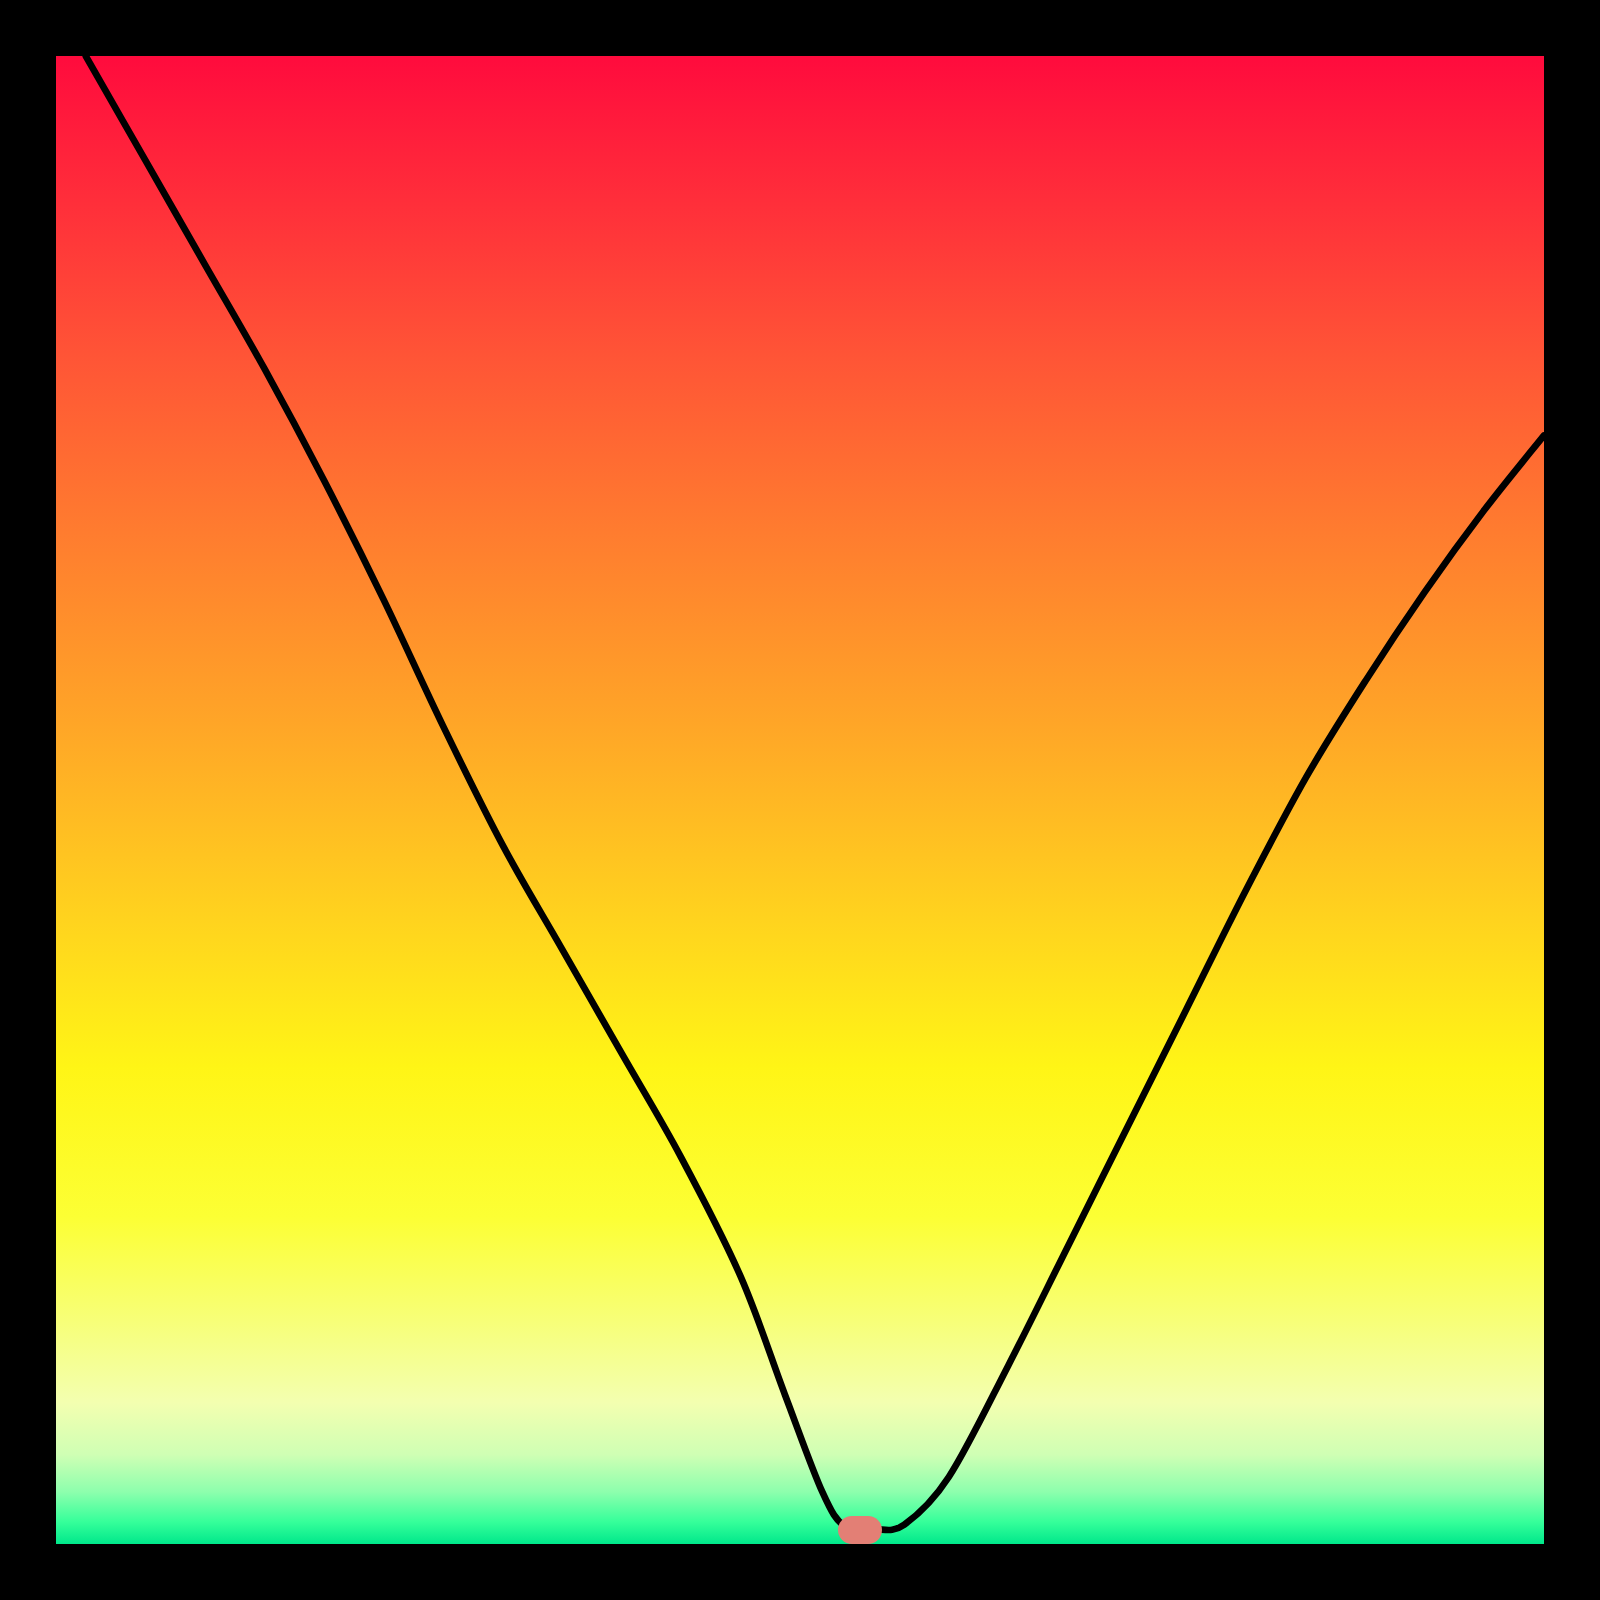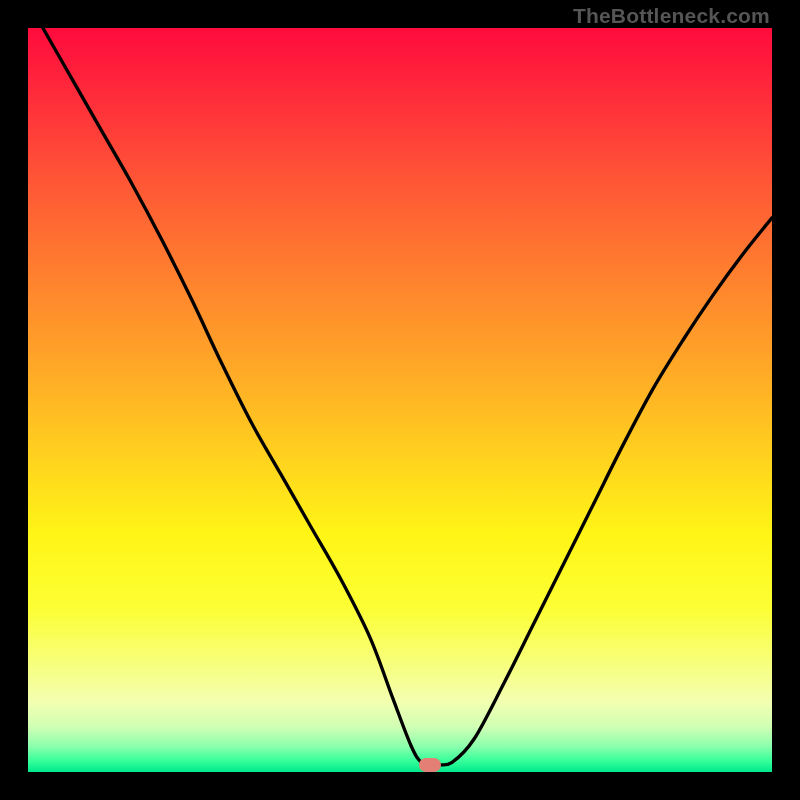--- a/index.html
+++ b/index.html
@@ -80,15 +80,14 @@
     </svg>
 
     <svg class="curve-svg" viewBox="0 0 100 100" preserveAspectRatio="none">
       <path id="curve-path" d="M 2.000 0.000 C 2.667 1.167, 4.667 4.667, 6.000 7.000 C 7.333 9.333, 8.667 11.667, 10.000 14.000 C 11.333 16.333, 12.667 18.583, 14.000 21.000 C 15.333 23.417, 16.667 25.917, 18.000 28.500 C 19.333 31.083, 20.667 33.750, 22.000 36.500 C 23.333 39.250, 24.667 42.250, 26.000 45.000 C 27.333 47.750, 28.667 50.500, 30.000 53.000 C 31.333 55.500, 32.667 57.667, 34.000 60.000 C 35.333 62.333, 36.667 64.667, 38.000 67.000 C 39.333 69.333, 40.667 71.500, 42.000 74.000 C 43.333 76.500, 44.833 79.333, 46.000 82.000 C 47.167 84.667, 48.083 87.583, 49.000 90.000 C 49.917 92.417, 50.833 95.033, 51.500 96.500 C 52.167 97.967, 52.417 98.383, 53.000 98.800 C 53.583 99.217, 54.333 99.017, 55.000 99.000 C 55.667 98.983, 56.167 99.283, 57.000 98.700 C 57.833 98.117, 58.833 97.283, 60.000 95.500 C 61.167 93.717, 62.667 90.583, 64.000 88.000 C 65.333 85.417, 66.667 82.667, 68.000 80.000 C 69.333 77.333, 70.667 74.667, 72.000 72.000 C 73.333 69.333, 74.667 66.667, 76.000 64.000 C 77.333 61.333, 78.667 58.583, 80.000 56.000 C 81.333 53.417, 82.667 50.833, 84.000 48.500 C 85.333 46.167, 86.667 44.083, 88.000 42.000 C 89.333 39.917, 90.667 37.917, 92.000 36.000 C 93.333 34.083, 94.667 32.250, 96.000 30.500 C 97.333 28.750, 99.333 26.333, 100.000 25.500" fill="none" stroke-width="0.45" stroke-linejoin="round" stroke-linecap="round" stroke="#000000"></path>
     </svg>
 
     <div id="marker" class="marker" style="width: 22px; height: 14px; left: 390.76px; top: 729.56px; background: rgb(227, 127, 117);"></div>
 
   </div>
 
-  <div class="watermark">TheBottleneck.com</div>
 
 </div>
 
 </body></html>

